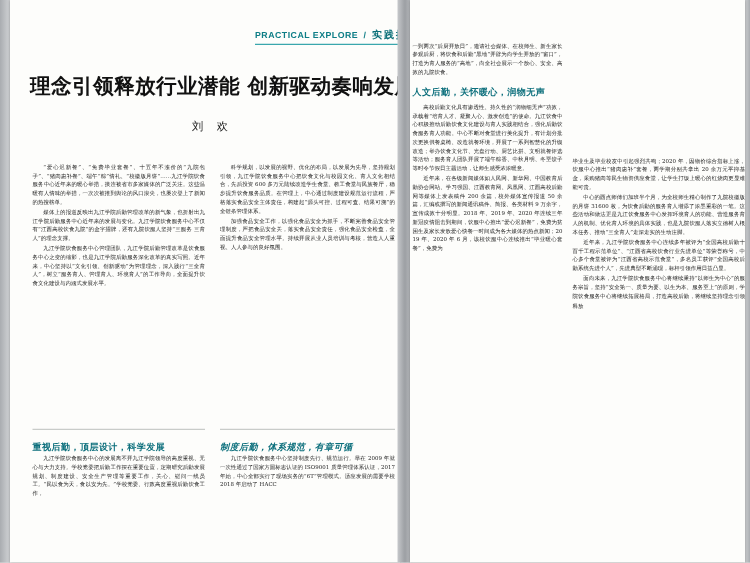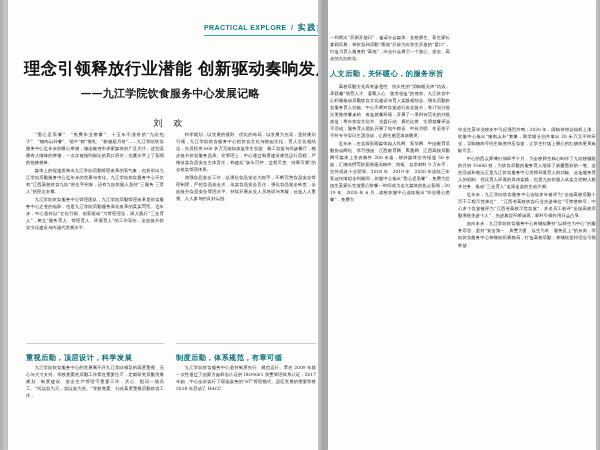--- a/index.html
+++ b/index.html
@@ -75,21 +75,21 @@
 
   
   .sechead{
     font-family:"DejaVu Sans",sans-serif;
     font-weight:bold;font-size:7.2px;color:#0c6f7c;
     letter-spacing:.4px;margin:4px 0 3px 0;text-indent:0;
     white-space:nowrap;
   }
   .sechead-row{position:absolute;}
   .sh-a{left:18px;top:349px;}
-  .sh-b{left:168px;top:349px;}
+  .sh-b{left:168px;top:349px;font-style:italic;}
 
   
   .divline{position:absolute;height:1px;background:#c9ccc9;}
   .dl-a{left:18px;top:343px;width:138px;}
   .dl-b{left:168px;top:343px;width:140px;}
 </style>
 </head>
 <body>
 
 <div class="spread">
@@ -100,21 +100,20 @@
   <div class="page page-left">
 
     <div class="runhead rh-left">
       <span>PRACTICAL EXPLORE</span>
       <span class="sl">/</span>
       <span class="cn">实践探索</span>
     </div>
 
     <div class="titleblock">
       <div class="main-title">理念引领释放行业潜能  创新驱动奏响发展乐章</div>
-      <div class="sub-title">——九江学院饮食服务中心发展记略</div>
       <div class="byline">刘 欢</div>
     </div>
 
     <div class="col c1">
       <p>“爱心迟新餐”、“免费毕业套餐”、十五年不涨价的“九院包子”、“猪肉惠补餐”、端午“粽”情礼、“校徽版月饼”……九江学院饮食服务中心近年来的暖心举措，接连被省市多家媒体的广泛关注。这些温暖有人情味的举措，一次次被推到舆论的风口浪尖，也屡次登上了新闻的热搜榜单。</p>
       <p>媒体上的报道反映出九江学院后勤管理改革的新气象，也折射出九江学院后勤服务中心近年来的发展与变化。九江学院饮食服务中心不仅有“江西高校饮食九院”的金字招牌，还有九院饮服人坚持“三服务 三育人”的理念支撑。</p>
       <p>九江学院饮食服务中心管理团队，九江学院后勤管理改革是饮食服务中心之变的缩影，也是九江学院后勤服务深化改革的真实写照。近年来，中心坚持以“文化引领、创新驱动”为管理理念，深入践行“三全育人”，树立“服务育人、管理育人、环境育人”的工作导向，全面提升饮食文化建设与内涵式发展水平。</p>
     </div>
 
     <div class="col c2">
@@ -140,21 +139,21 @@
 
   <div class="page page-right">
 
     
 
     
   </div>
 
   <div class="col c3">
     <p class="noind">一到两次“后厨开放日”，邀请社会媒体、在校师生、新生家长参观后厨，将饮食和后勤“黑地”开辟为向学生开放的“窗口”，打造为育人服务的“高地”，向全社会展示一个放心、安全、高效的九院饮食。</p>
-    <div class="sechead" style="position:static;margin-top:6px;">人文后勤，关怀暖心，的服务宗旨</div>
+    <div class="sechead" style="position:static;margin-top:6px;">人文后勤，关怀暖心，润物无声</div>
     <p>高校后勤文化具有渗透性、持久性的“润物细无声”功效，承载着“培育人才、凝聚人心、激发创造”的使命。九江饮食中心积极推动后勤饮食文化建设与育人实践相结合，强化后勤饮食服务育人功能。中心不断对食堂进行美化提升，有计划分批次更换供餐桌椅、改造就餐环境，开展了一系列智慧化的升级改造；举办饮食文化节、光盘行动、厨艺比拼、文明就餐评选等活动；服务育人团队开展了端午粽香、中秋月明、冬至饺子等时令节假日主题活动，让师生感受浓浓暖意。</p>
     <p>近年来，在各级新闻媒体如人民网、新华网、中国教育后勤协会网站、学习强国、江西教育网、凤凰网、江西高校后勤网等媒体上发表稿件 200 余篇，校外媒体宣传报道 50 余篇，汇编或撰写的新闻通讯稿件、简报、各类材料 9 万余字，宣传成效十分明显。2018 年、2019 年、2020 年连续三年新冠疫情阻击到期间，饮服中心推出“爱心迟新餐”，免费为贫困生及家长发放爱心快餐一时间成为各大媒体的热点新闻；2019 年、2020 年 6 月，该校饮服中心连续推出“毕业暖心套餐”，免费为</p>
   </div>
 
   <div class="col c4">
     <p class="noind">毕业生及毕业校友中引起强烈共鸣；2020 年，因物价综合指标上涨，饮服中心推出“猪肉惠补”套餐，两学期分别共拿出 20 余万元平抑基金，采购猪肉等民生物资供应食堂，让学生打饭上暖心的红烧肉更显难能可贵。</p>
     <p>中心的西点师傅们加班半个月，为全校师生精心制作了九院校徽版的月饼 31600 枚，为饮食后勤的服务育人增添了浓墨重彩的一笔。这些活动和做法正是九江饮食服务中心发挥环境育人的功能、营造服务育人的机制、优化育人环境的具体实践，也是九院饮服人落实立德树人根本任务、推动“三全育人”走深走实的生动注脚。</p>
     <p>近年来，九江学院饮食服务中心连续多年被评为“全国高校后勤十百千工程示范单位”、“江西省高校饮食行业先进单位”等荣誉称号，中心多个食堂被评为“江西省高校示范食堂”，多名员工获评“全国高校后勤系统先进个人”，先进典型不断涌现，标杆引领作用日益凸显。</p>
     <p>面向未来，九江学院饮食服务中心将继续秉持“以师生为中心”的服务宗旨，坚持“安全第一、质量为要、以生为本、服务至上”的原则，学院饮食服务中心将继续拓展格局，打造高校后勤，将继续坚持理念引领释放</p>
   </div>

